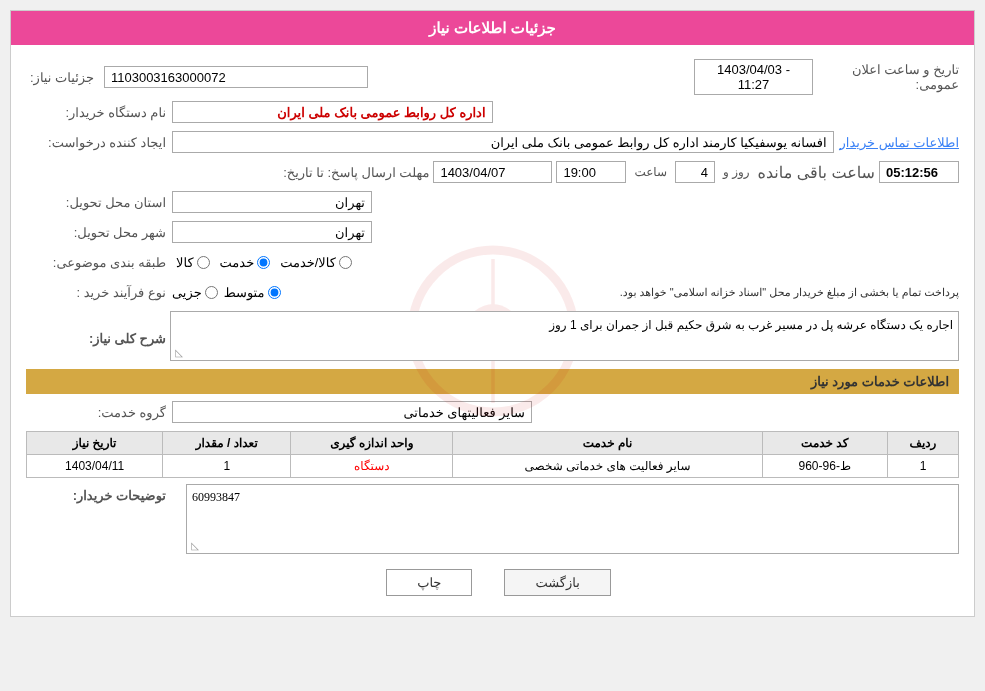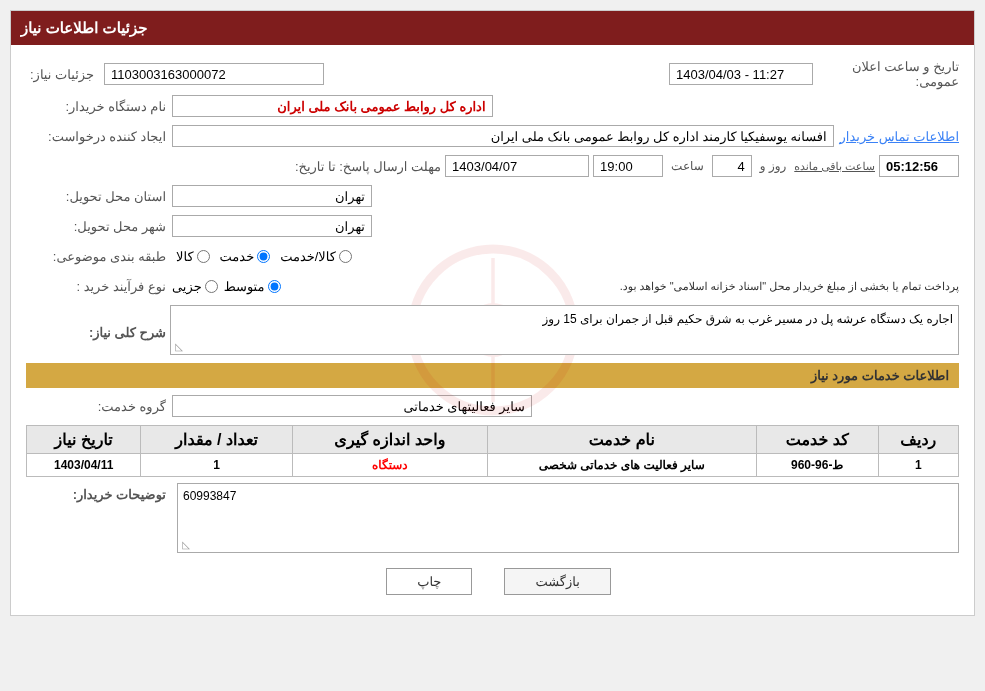--- a/index.html
+++ b/index.html
@@ -13,23 +13,23 @@
       align-items: flex-start;
       justify-content: center;
       padding: 10px;
     }
     .page-container {
       width: 965px;
       background: #fff;
       border: 1px solid #ccc;
     }
     .page-header {
-      background: #7f1d1d;
+      background: #ec4899;
       color: #fff;
-      text-align: left;
+      text-align: center;
       padding: 8px 10px;
       font-size: 15px;
       font-weight: bold;
     }
     .content {
       padding: 10px 15px;
     }
     .section-header {
       background: #d4a843;
       color: #333;
@@ -56,26 +56,26 @@
     }
     .value-box {
       border: 1px solid #aaa;
       background: #fff;
       padding: 2px 6px;
       min-height: 22px;
       display: inline-flex;
       align-items: center;
     }
     .value-box-number {
-      width: 220px;
+      width: 264px;
       direction: ltr;
       text-align: left;
     }
     .date-box {
-      width: 144px;
+      width: 119px;
       direction: ltr;
       text-align: center;
       padding-left: 6px;
     }
     .time-box {
       width: 70px;
       direction: ltr;
       text-align: center;
     }
     .small-num {
@@ -119,28 +119,27 @@
       margin: 6px 0;
       width: 100%;
       border-collapse: collapse;
     }
     .table-section th {
       background: #e8e8e8;
       border: 1px solid #bbb;
       padding: 4px 8px;
       text-align: center;
       font-weight: bold;
-      font-size: 16px;
+      font-size: 12px;
     }
     .table-section td {
       border: 1px solid #bbb;
-      padding: 4px 5px;
+      padding: 4px 12px;
       text-align: center;
       font-size: 12px;
-      font-weight: bold;
     }
     .td-red { color: red; }
     .buttons-row {
       display: flex;
       justify-content: center;
       gap: 20px;
       margin: 15px 0 10px 0;
     }
     .btn {
       padding: 5px 30px;
@@ -230,21 +229,21 @@
       <div style="display:flex;align-items:center;gap:6px;flex:1;">
         <span class="link-style">اطلاعات تماس خریدار</span>
         <span class="value-box" style="flex:1;">افسانه یوسفیکیا کارمند اداره کل روابط عمومی بانک ملی ایران</span>
         <span class="label">ایجاد کننده درخواست:</span>
       </div>
     </div>
 
     <div class="form-row">
       <div style="display:flex;align-items:center;gap:4px;flex:1;">
         <span class="value-box countdown-box">05:12:56</span>
-        <span style="color:#555;font-size:11px;text-decoration:underline;">ساعت باقی مانده</span>
+        <span style="color:#555;font-size:16px;">ساعت باقی مانده</span>
         <span style="color:#555;font-size:12px;margin:0 4px;">روز و</span>
         <span class="value-box small-num">4</span>
         <span style="color:#555;font-size:12px;margin:0 4px;">ساعت</span>
         <span class="value-box time-box">19:00</span>
         <span class="value-box date-box">1403/04/07</span>
         <span class="label label-wide">مهلت ارسال پاسخ: تا تاریخ:</span>
       </div>
     </div>
 
     <div class="form-row">
@@ -290,21 +289,21 @@
           <input type="radio" name="ptype" style="">
           <span>جزیی</span>
         </div>
         <span class="label">نوع فرآیند خرید :</span>
       </div>
     </div>
 
     <div style="display:flex;align-items:flex-start;margin:6px 0;">
       <div class="textarea-wrapper" style="flex:1;margin-left:4px;">
         <div class="description-box">
-          <span class="description-text">اجاره یک دستگاه عرشه پل در مسیر غرب به شرق حکیم قبل از جمران برای 15 روز</span>
+          <span class="description-text">اجاره یک دستگاه عرشه پل در مسیر غرب به شرق حکیم قبل از جمران برای 1 روز</span>
           <div class="resize-handle">◺</div>
         </div>
       </div>
       <span class="label" style="margin-top:20px;font-weight:bold;">شرح کلی نیاز:</span>
     </div>
 
     <div class="section-header">
       <span>اطلاعات خدمات مورد نیاز</span>
     </div>
 
@@ -332,21 +331,21 @@
           <td style="direction:ltr;">ط-96-960</td>
           <td>سایر فعالیت های خدماتی شخصی</td>
           <td class="td-red">دستگاه</td>
           <td>1</td>
           <td style="direction:ltr;">1403/04/11</td>
         </tr>
       </tbody>
     </table>
 
     <div style="display:flex;align-items:flex-start;margin:6px 0;">
-      <div class="textarea-wrapper" style="flex:1;margin-left:11px;">
+      <div class="textarea-wrapper" style="flex:1;margin-left:20px;font-family:Liberation Serif, serif;">
         <div class="description-box" style="min-height:70px;">
           <div style="text-align:left;direction:ltr;font-size:12px;">60993847</div>
           <div class="resize-handle">◺</div>
         </div>
       </div>
       <span class="label" style="margin-top:4px;font-weight:bold;">توضیحات خریدار:</span>
     </div>
 
     <div class="buttons-row">
       <button class="btn btn-back">بازگشت</button>

